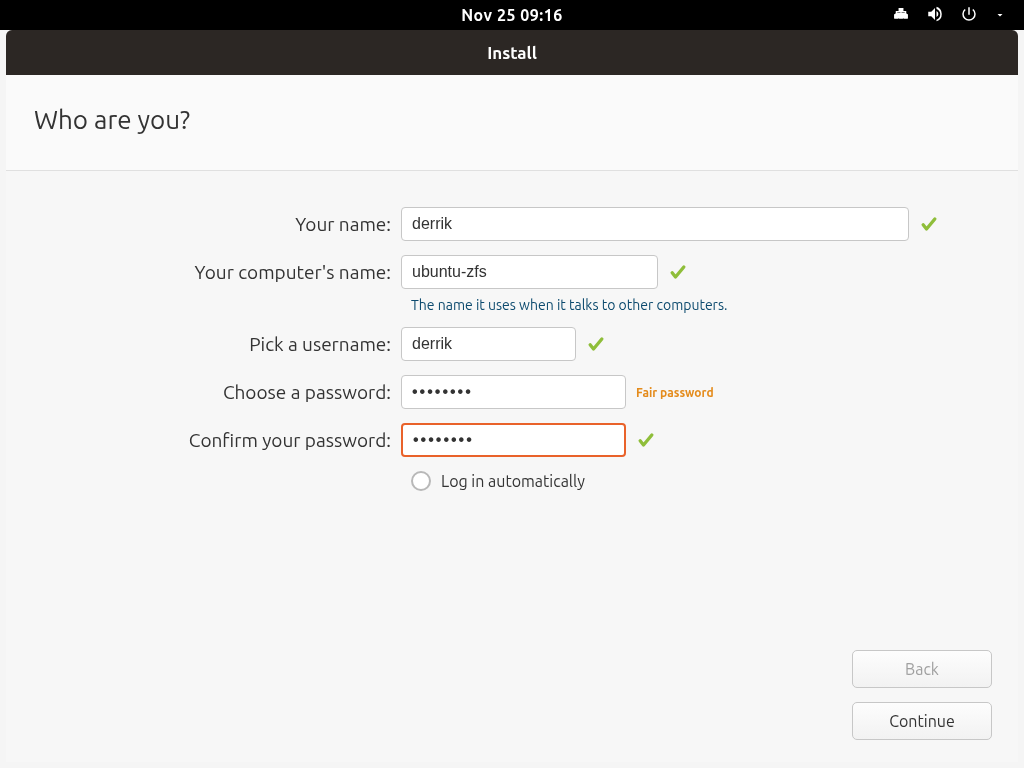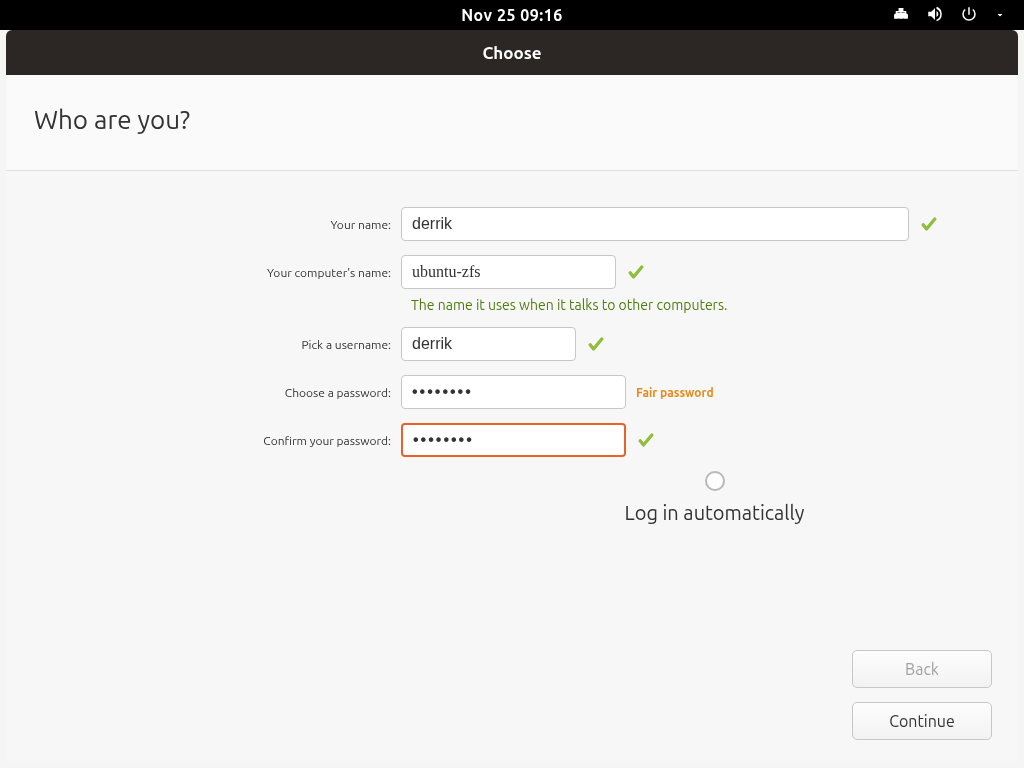--- a/index.html
+++ b/index.html
@@ -70,67 +70,66 @@
   }
   .row {
     display: flex;
     align-items: center;
     margin-bottom: 14px;
   }
   .row .label {
     width: 395px;
     text-align: right;
     padding-right: 10px;
-    font-size: 12px;
+    font-size: 19px;
     color: #333;
   }
   .row .field {
     display: flex;
     align-items: center;
     gap: 10px;
     justify-content: center;
   }
   input[type=text], input[type=password] {
     height: 34px;
     border: 1px solid #c7c7c7;
     border-radius: 4px;
     padding: 0 10px;
     font-size: 16px;
     background: #fff;
     color: #333;
     outline: none;
   }
   .w-name { width: 508px; }
-  .w-comp { width: 215px; font-family: Liberation Serif, serif; }
+  .w-comp { width: 257px; }
   .w-user { width: 175px; }
   .w-pass { width: 225px; }
   .focused { border: 2px solid #e9622a !important; }
 
   .hint {
     font-size: 14px;
-    color: #4d7c0f;
+    color: #0c4a6e;
     margin: -6px 0 14px 405px;
   }
   .strength {
     color: #e48b1b;
     font-size: 12px;
     font-weight: 700;
   }
 
   .checkmark { width: 20px; height: 20px; flex: 0 0 20px; }
 
   .radio-row {
     display: flex;
     align-items: center;
     margin-left: 405px;
     margin-bottom: 10px;
     gap: 10px;
-    font-size: 20px;
-    color: #333;
-    flex-direction: column;
+    font-size: 16px;
+    color: #333;
   }
   .radio {
     width: 20px; height: 20px; border-radius: 50%;
     border: 2px solid #b8b8b8;
     display: inline-flex; align-items: center; justify-content: center;
     background: #fff;
   }
   .radio.selected { border-color: #14a52b; border-width: 4px; }
   .radio.selected .dot { width: 8px; height: 8px; border-radius: 50%; background: #14a52b; }
 
@@ -186,21 +185,21 @@
     </span>
     <span>
       <svg width="12" height="12" viewBox="0 0 24 24">
           <path d="M7 10l5 5 5-5z"></path>
         </svg>
     </span>
   </div>
 </div>
 
 <div class="titlebar">
-  <span>Choose</span>
+  <span>Install</span>
 </div>
 
 <div class="page">
   <div class="header">
     <h1>Who are you?</h1>
   </div>
 
   <div class="form-area">
 
     <div class="row">

